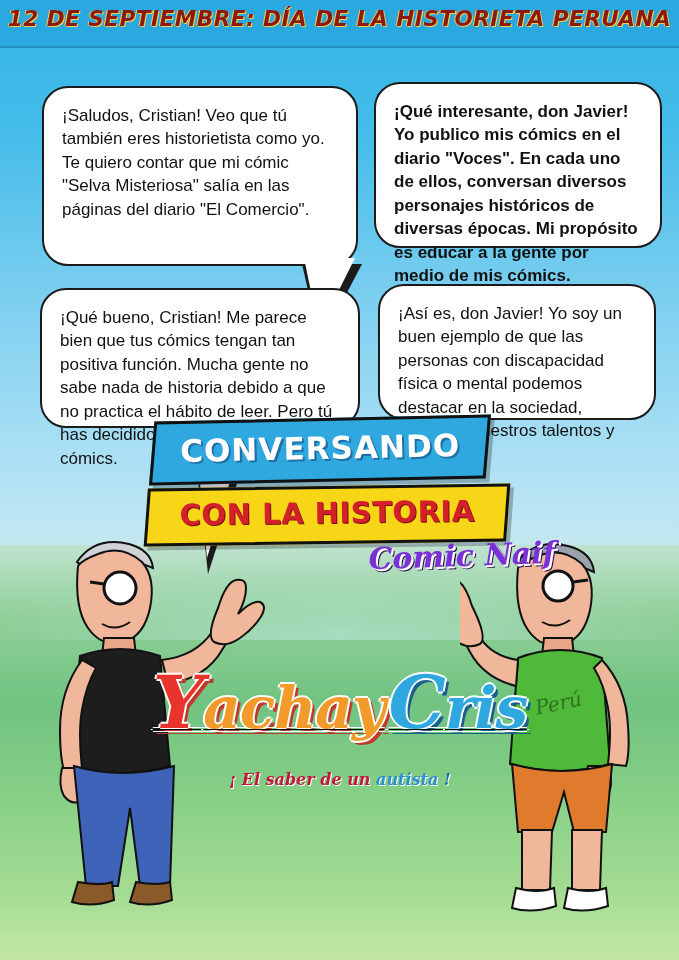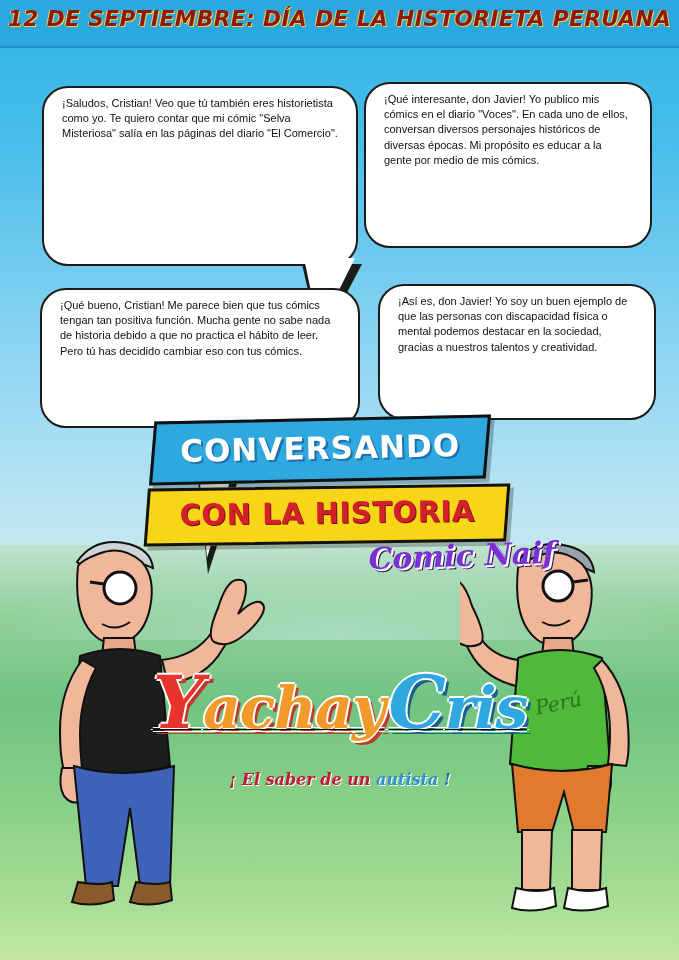--- a/index.html
+++ b/index.html
@@ -47,45 +47,45 @@
     white-space: nowrap;
     transform: scaleX(0.98);
   }
   
   .balloon {
     position: absolute;
     background: #ffffff;
     border: 2px solid #1b1b1b;
     border-radius: 26px;
     box-sizing: border-box;
-    padding: 8px 18px;
+    padding: 16px 18px;
     color: #111;
     font-family: "Liberation Sans", sans-serif;
-    font-size: 11px;
+    font-size: 17px;
     line-height: 1.38;
   }
   .balloon p { margin: 0; }
   
   #b1 { left: 42px; top: 86px; width: 316px; height: 180px; }
   #b1 .tail-o {
     position: absolute; left: 258px; top: 176px;
     width: 0; height: 0;
     border-left: 18px solid transparent;
     border-right: 42px solid transparent;
     border-top: 80px solid #1b1b1b;
   }
   #b1 .tail-i {
     position: absolute; left: 260px; top: 170px;
     width: 0; height: 0;
     border-left: 15px solid transparent;
     border-right: 36px solid transparent;
     border-top: 72px solid #ffffff;
   }
   
-  #b2 { left: 364px; top: 82px; width: 288px; height: 166px; }
+  #b2 { left: 374px; top: 82px; width: 288px; height: 166px; font-weight: bold; }
   
   #b3 { left: 40px; top: 288px; width: 320px; height: 140px; }
   #b3 .tail-o {
     position: absolute; left: 150px; top: 134px;
     width: 0; height: 0;
     border-left: 16px solid transparent;
     border-right: 48px solid transparent;
     border-top: 150px solid #1b1b1b;
   }
   #b3 .tail-i {

